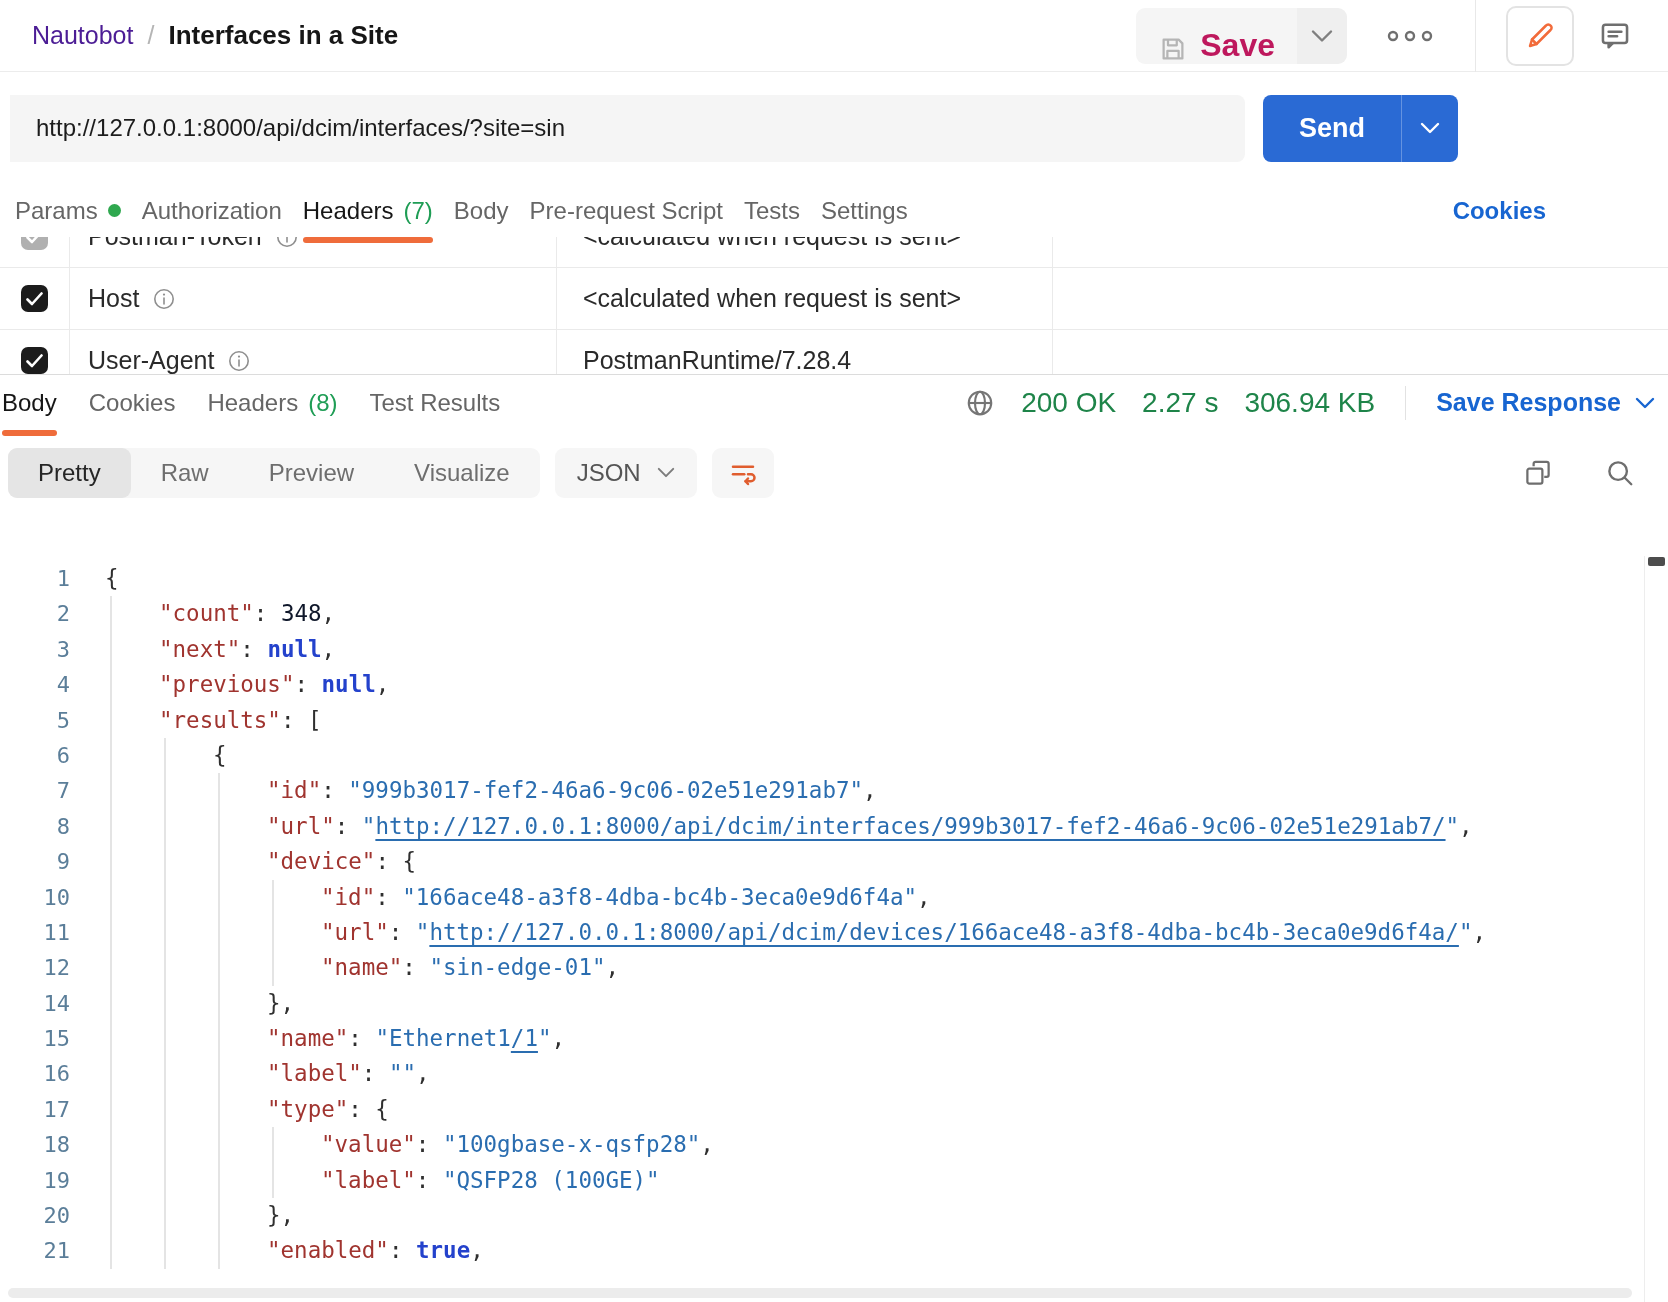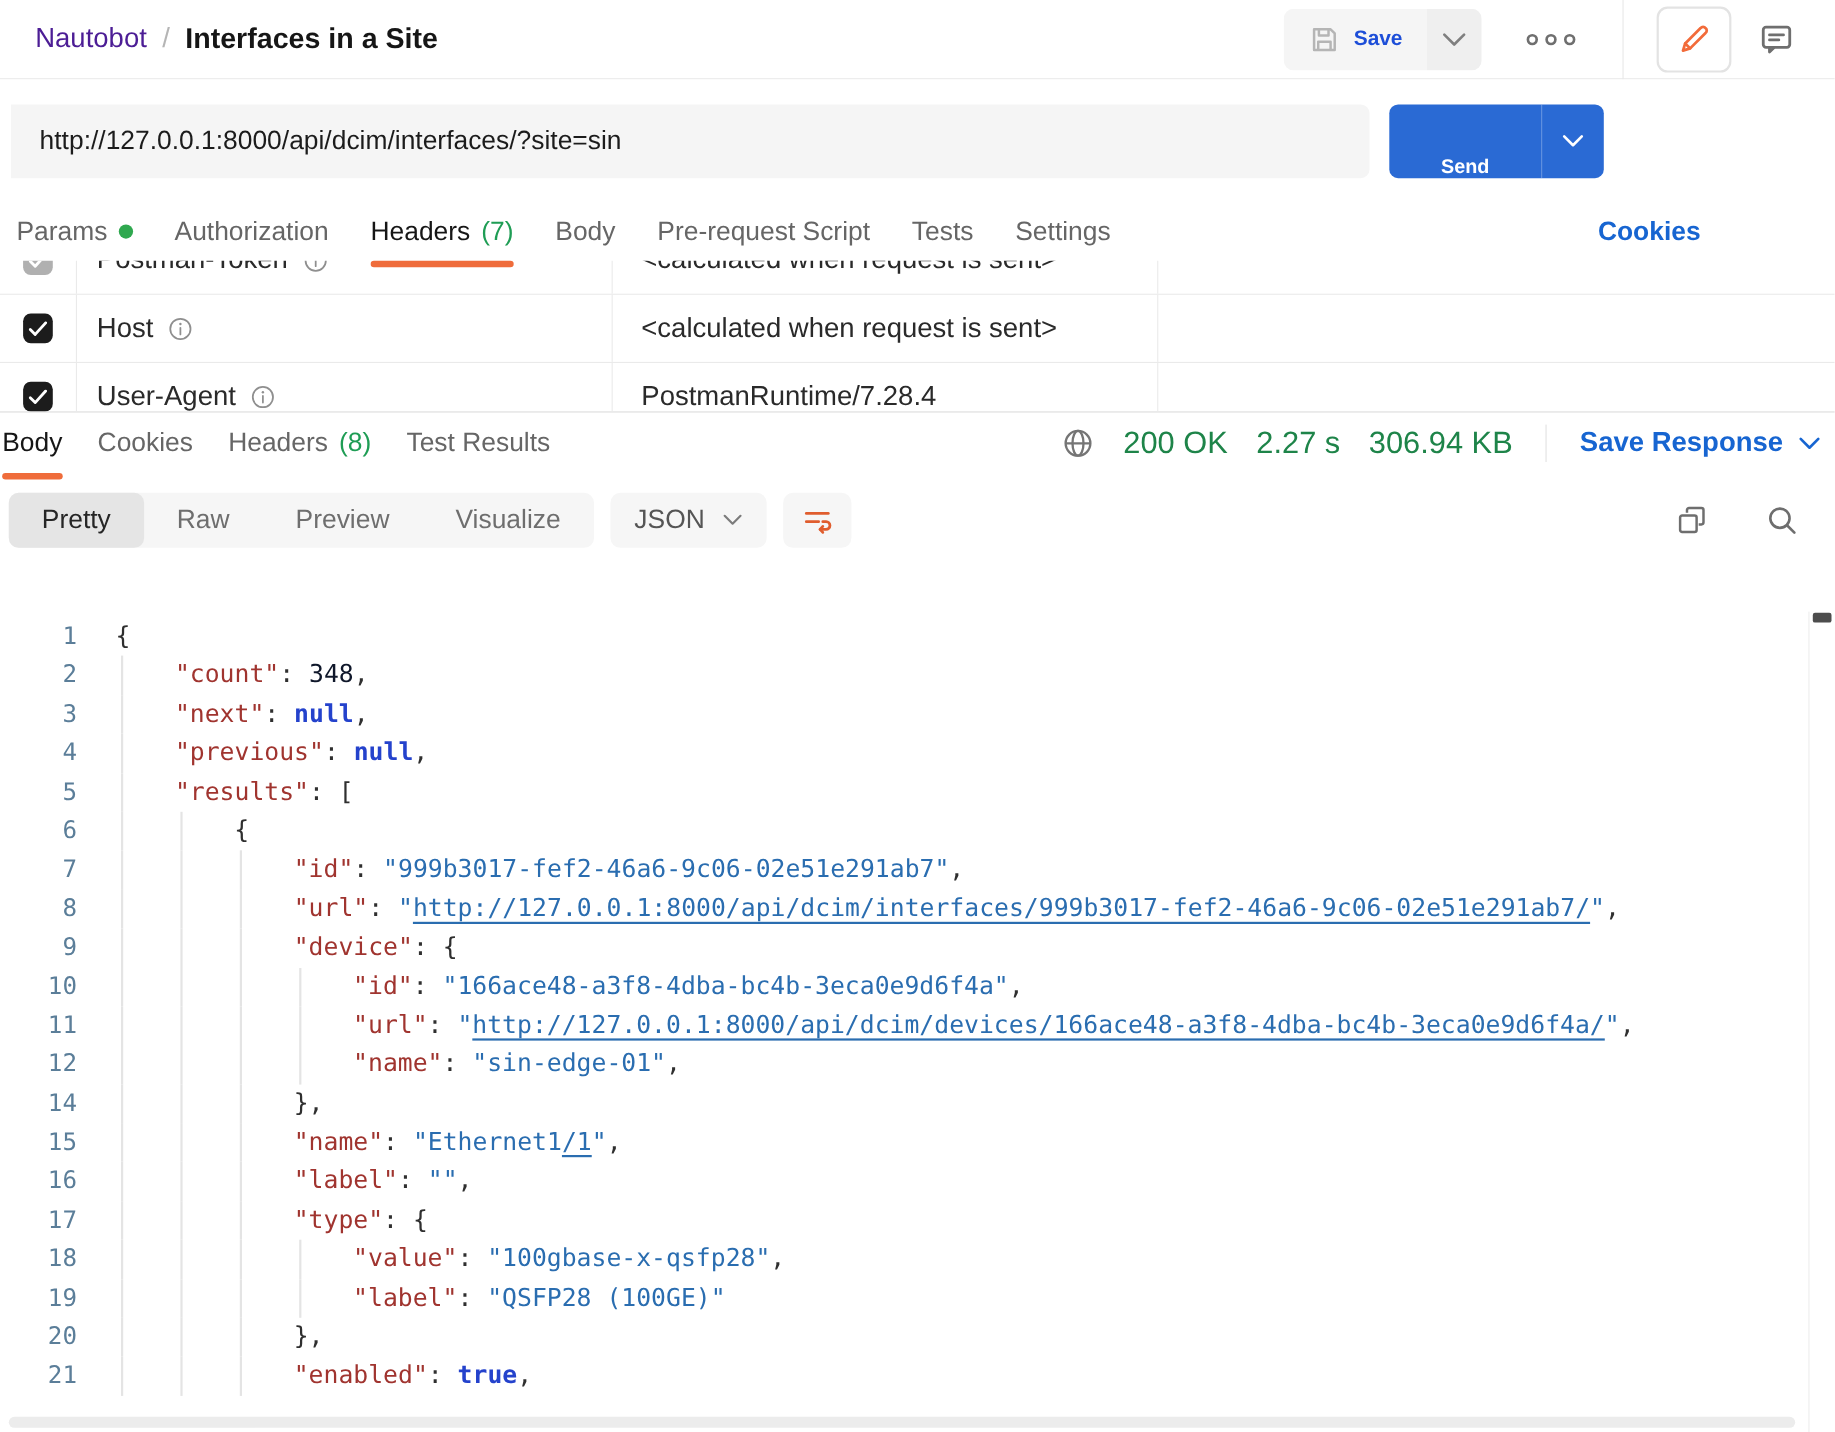--- a/index.html
+++ b/index.html
@@ -9,46 +9,46 @@
 
   
   .hdr{height:72px;display:flex;align-items:center;justify-content:space-between;
        padding-left:32px;border-bottom:1px solid #ececec;box-sizing:border-box;}
   .crumb{display:flex;align-items:center;gap:14px;font-size:25px;}
   .crumb .app-name{color:#4c1d95;}
   .crumb .sep{color:#b5b5b5;}
   .crumb .title{color:#161616;font-weight:700;font-size:26px;}
   .hdr-actions{display:flex;align-items:center;height:100%;padding-right:36px;}
   .save-group{display:flex;height:56px;border-radius:9px;overflow:hidden;}
-  .save-main{display:flex;align-items:center;gap:12px;background:#f5f5f5;
-             padding:0 22px;color:#1d4ed8;font-size:19px;font-weight:600;}
+  .save-main{display:flex;align-items:flex-end;gap:12px;background:#f5f5f5;
+             padding:0 22px;color:#be185d;font-size:32px;font-weight:600;}
   .save-chev{display:flex;align-items:center;justify-content:center;width:50px;background:#efefef;}
   .more-btn{margin-left:40px;display:flex;align-items:center;}
   .hdr-divider{width:1px;height:72px;background:#e8e8e8;margin:0 30px 0 42px;}
   .edit-box{width:68px;height:60px;background:#fff;border:2px solid #e3e3e3;border-radius:10px;
             display:flex;align-items:center;justify-content:center;box-sizing:border-box;}
   .comment-btn{margin-left:24px;display:flex;align-items:center;}
 
   
   .url-row{height:112px;display:flex;align-items:center;padding:0 0 0 8px;box-sizing:border-box;}
   .method-box{width:210px;height:67px;background:#f5f5f5;border-radius:8px 0 0 8px;
               display:flex;align-items:center;justify-content:space-between;
               padding:0 26px 0 32px;box-sizing:border-box;font-size:26px;font-weight:700;}
   .url-field{width:1235px;height:67px;background:#f5f5f5;border-radius:0 8px 8px 0;
              margin-left:2px;display:flex;align-items:center;padding:0 26px;
              box-sizing:border-box;font-size:24px;color:#1c1c1c;}
   .send-btn{width:195px;height:67px;margin-left:18px;background:#2a6ad4;border-radius:8px;
             display:flex;color:#fff;overflow:hidden;}
-  .send-main{flex:1;display:flex;align-items:flex-end;justify-content:center;
-             font-size:18px;font-weight:700;}
+  .send-main{flex:1;display:flex;align-items:center;justify-content:center;
+             font-size:27px;font-weight:700;}
   .send-chev{width:56px;display:flex;align-items:center;justify-content:center;
              border-left:1px solid rgba(255,255,255,.28);}
 
   
-  .req-tabs{height:53px;display:flex;align-items:center;gap:38px;
+  .req-tabs{height:53px;display:flex;align-items:center;gap:21px;
             padding:0 122px 0 15px;position:relative;z-index:3;box-sizing:border-box;}
   .tab{position:relative;display:flex;align-items:center;gap:10px;font-size:24px;
        color:#666;height:100%;}
   .tab.active .tab-label{color:#161616;}
   .tab .count{color:#1f9d55;}
   .tab .dot{width:13px;height:13px;border-radius:50%;background:#2fa84f;}
   .tab-underline{position:absolute;left:0;right:0;bottom:-6px;height:6px;
                  background:#ef6c3b;border-radius:3px;}
   .cookies-link{margin-left:auto;color:#1765d1;font-weight:700;font-size:24px;}
 

